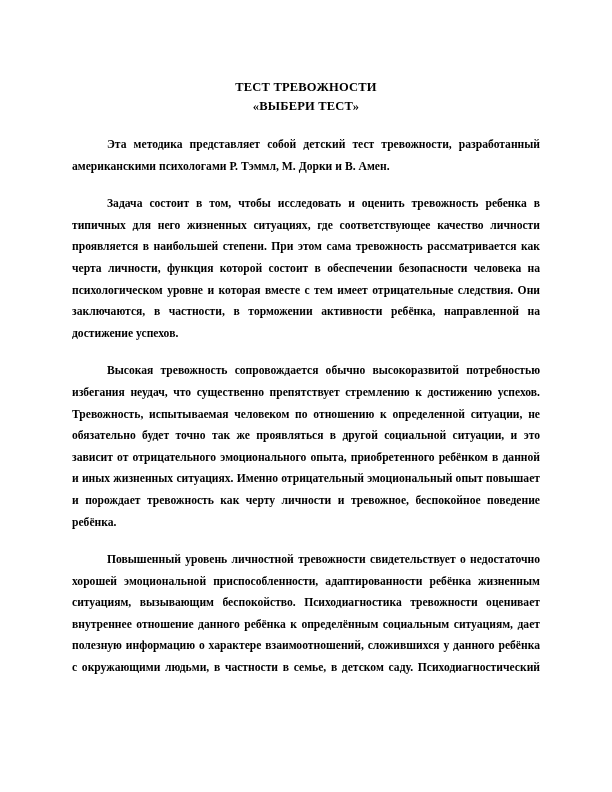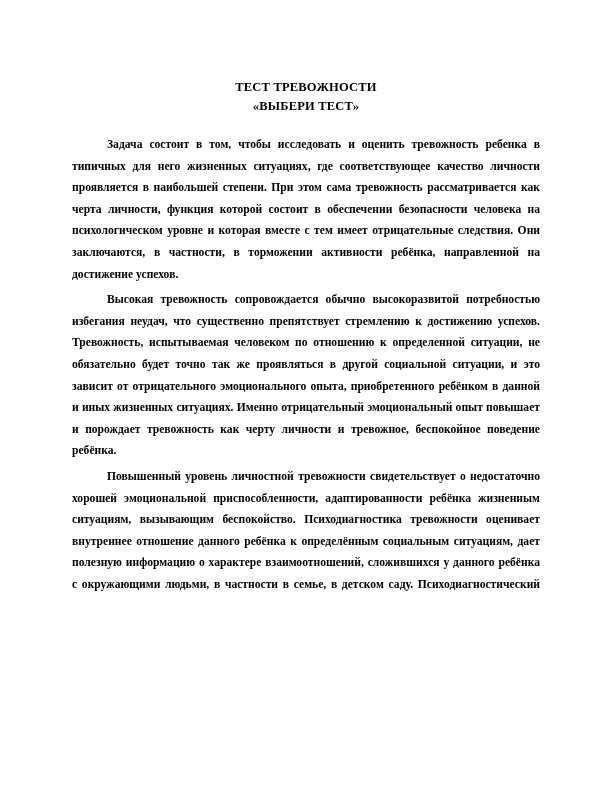--- a/index.html
+++ b/index.html
@@ -52,21 +52,21 @@
     text-justify: inter-word;
     text-indent: 35px;
     font-size: 11.6px;
     line-height: 21.6px;
     font-weight: bold;
     hyphens: none;
     word-spacing: 0.1px;
   }
 
   .para + .para {
-    margin-top: 4px;
+    margin-top: 16px;
   }
 
   
   .para-clipped {
     max-height: 130px;
     overflow: hidden;
   }
 </style>
 </head>
 <body>
@@ -74,20 +74,21 @@
 <div class="page">
 
   <div class="page-body">
 
     <h1 class="doc-title">
       <span class="title-line">ТЕСТ ТРЕВОЖНОСТИ</span>
       <span class="title-line">«ВЫБЕРИ ТЕСТ»</span>
     </h1>
 
     <div class="body-text">
+      <p class="para">Эта методика представляет собой детский тест тревожности, разработанный американскими психологами Р. Тэммл, М. Дорки и В. Амен.</p>
       <p class="para">Задача состоит в том, чтобы исследовать и оценить тревожность ребенка в типичных для него жизненных ситуациях, где соответствующее качество личности проявляется в наибольшей степени. При этом сама тревожность рассматривается как черта личности, функция которой состоит в обеспечении безопасности человека на психологическом уровне и которая вместе с тем имеет отрицательные следствия. Они заключаются, в частности, в торможении активности ребёнка, направленной на достижение успехов.</p>
       <p class="para">Высокая тревожность сопровождается обычно высокоразвитой потребностью избегания неудач, что существенно препятствует стремлению к достижению успехов. Тревожность, испытываемая человеком по отношению к определенной ситуации, не обязательно будет точно так же проявляться в другой социальной ситуации, и это зависит от отрицательного эмоционального опыта, приобретенного ребёнком в данной и иных жизненных ситуациях. Именно отрицательный эмоциональный опыт повышает и порождает тревожность как черту личности и тревожное, беспокойное поведение ребёнка.</p>
       <p class="para para-clipped">Повышенный уровень личностной тревожности свидетельствует о недостаточно хорошей эмоциональной приспособленности, адаптированности ребёнка жизненным ситуациям, вызывающим беспокойство. Психодиагностика тревожности оценивает внутреннее отношение данного ребёнка к определённым социальным ситуациям, дает полезную информацию о характере взаимоотношений, сложившихся у данного ребёнка с окружающими людьми, в частности в семье, в детском саду. Психодиагностический изобразительный материал в этой методике представлен серией рисунков размером 8,5 г 11 см. Каждый рисунок сюжетно представляет собой некоторую типичную для жизни ребёнка-дошкольника ситуацию. Каждый из</p>
     </div>
 
   </div>
 
 </div>
 
 </body></html>

